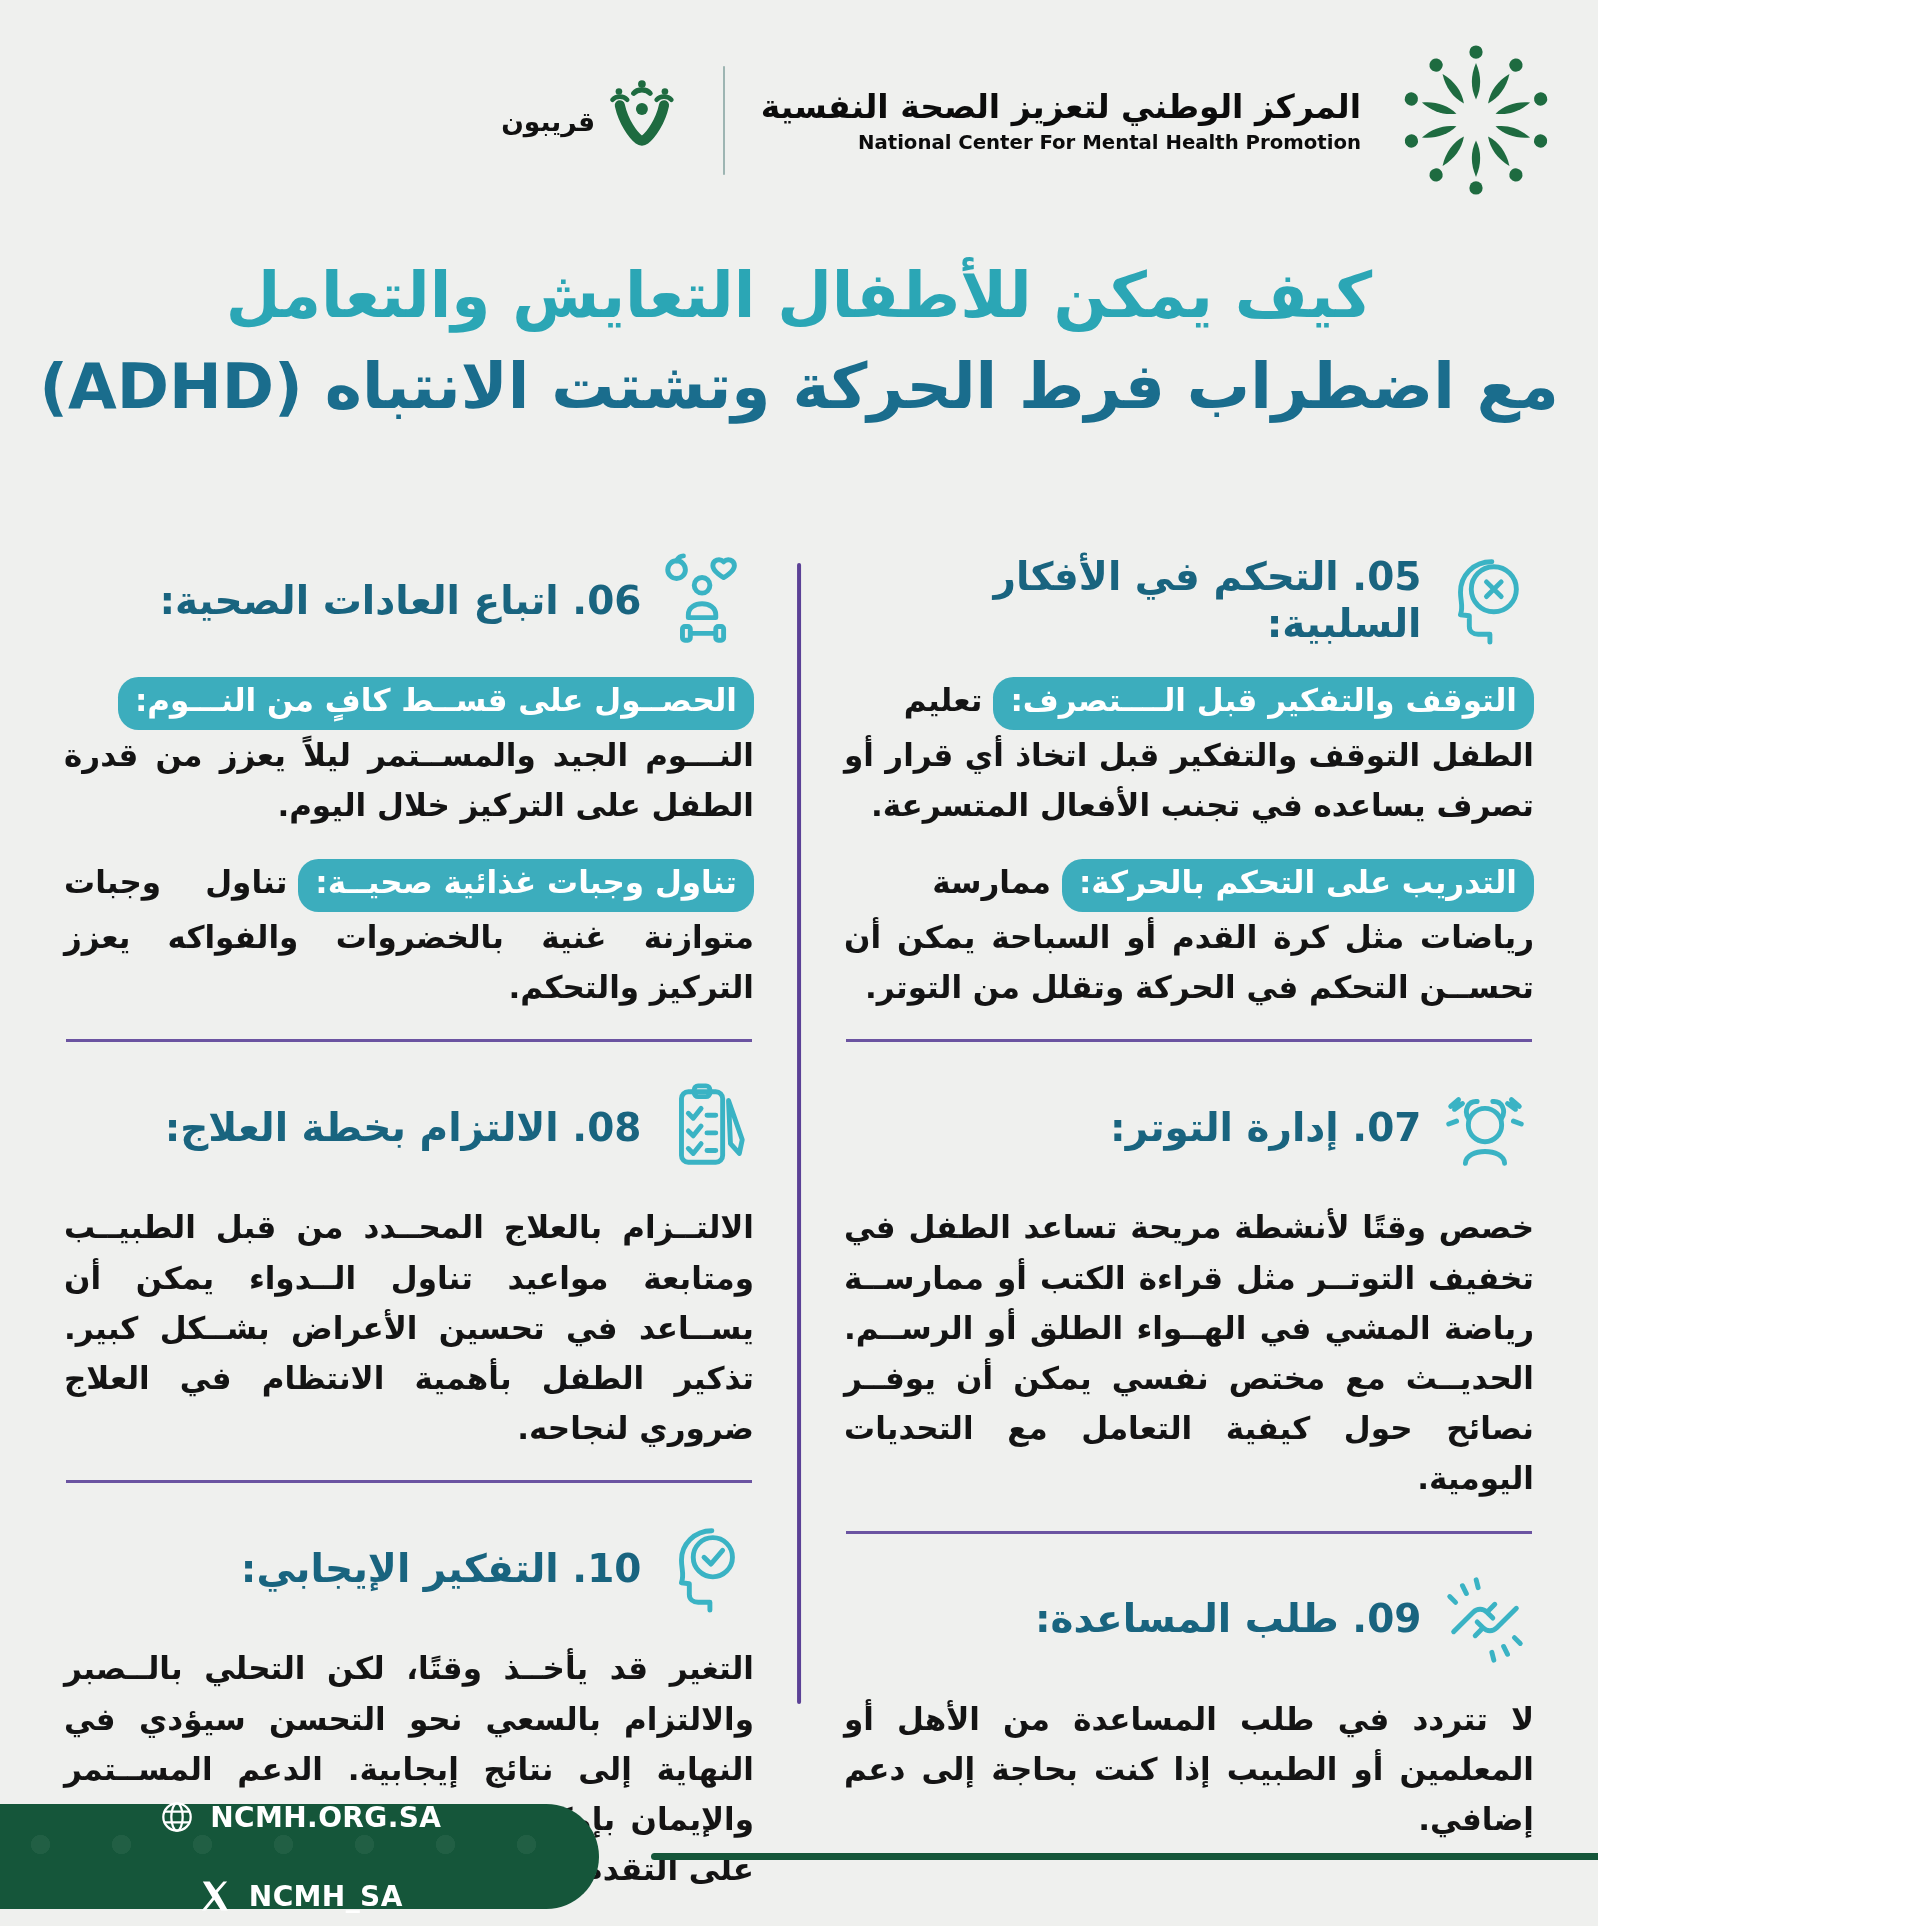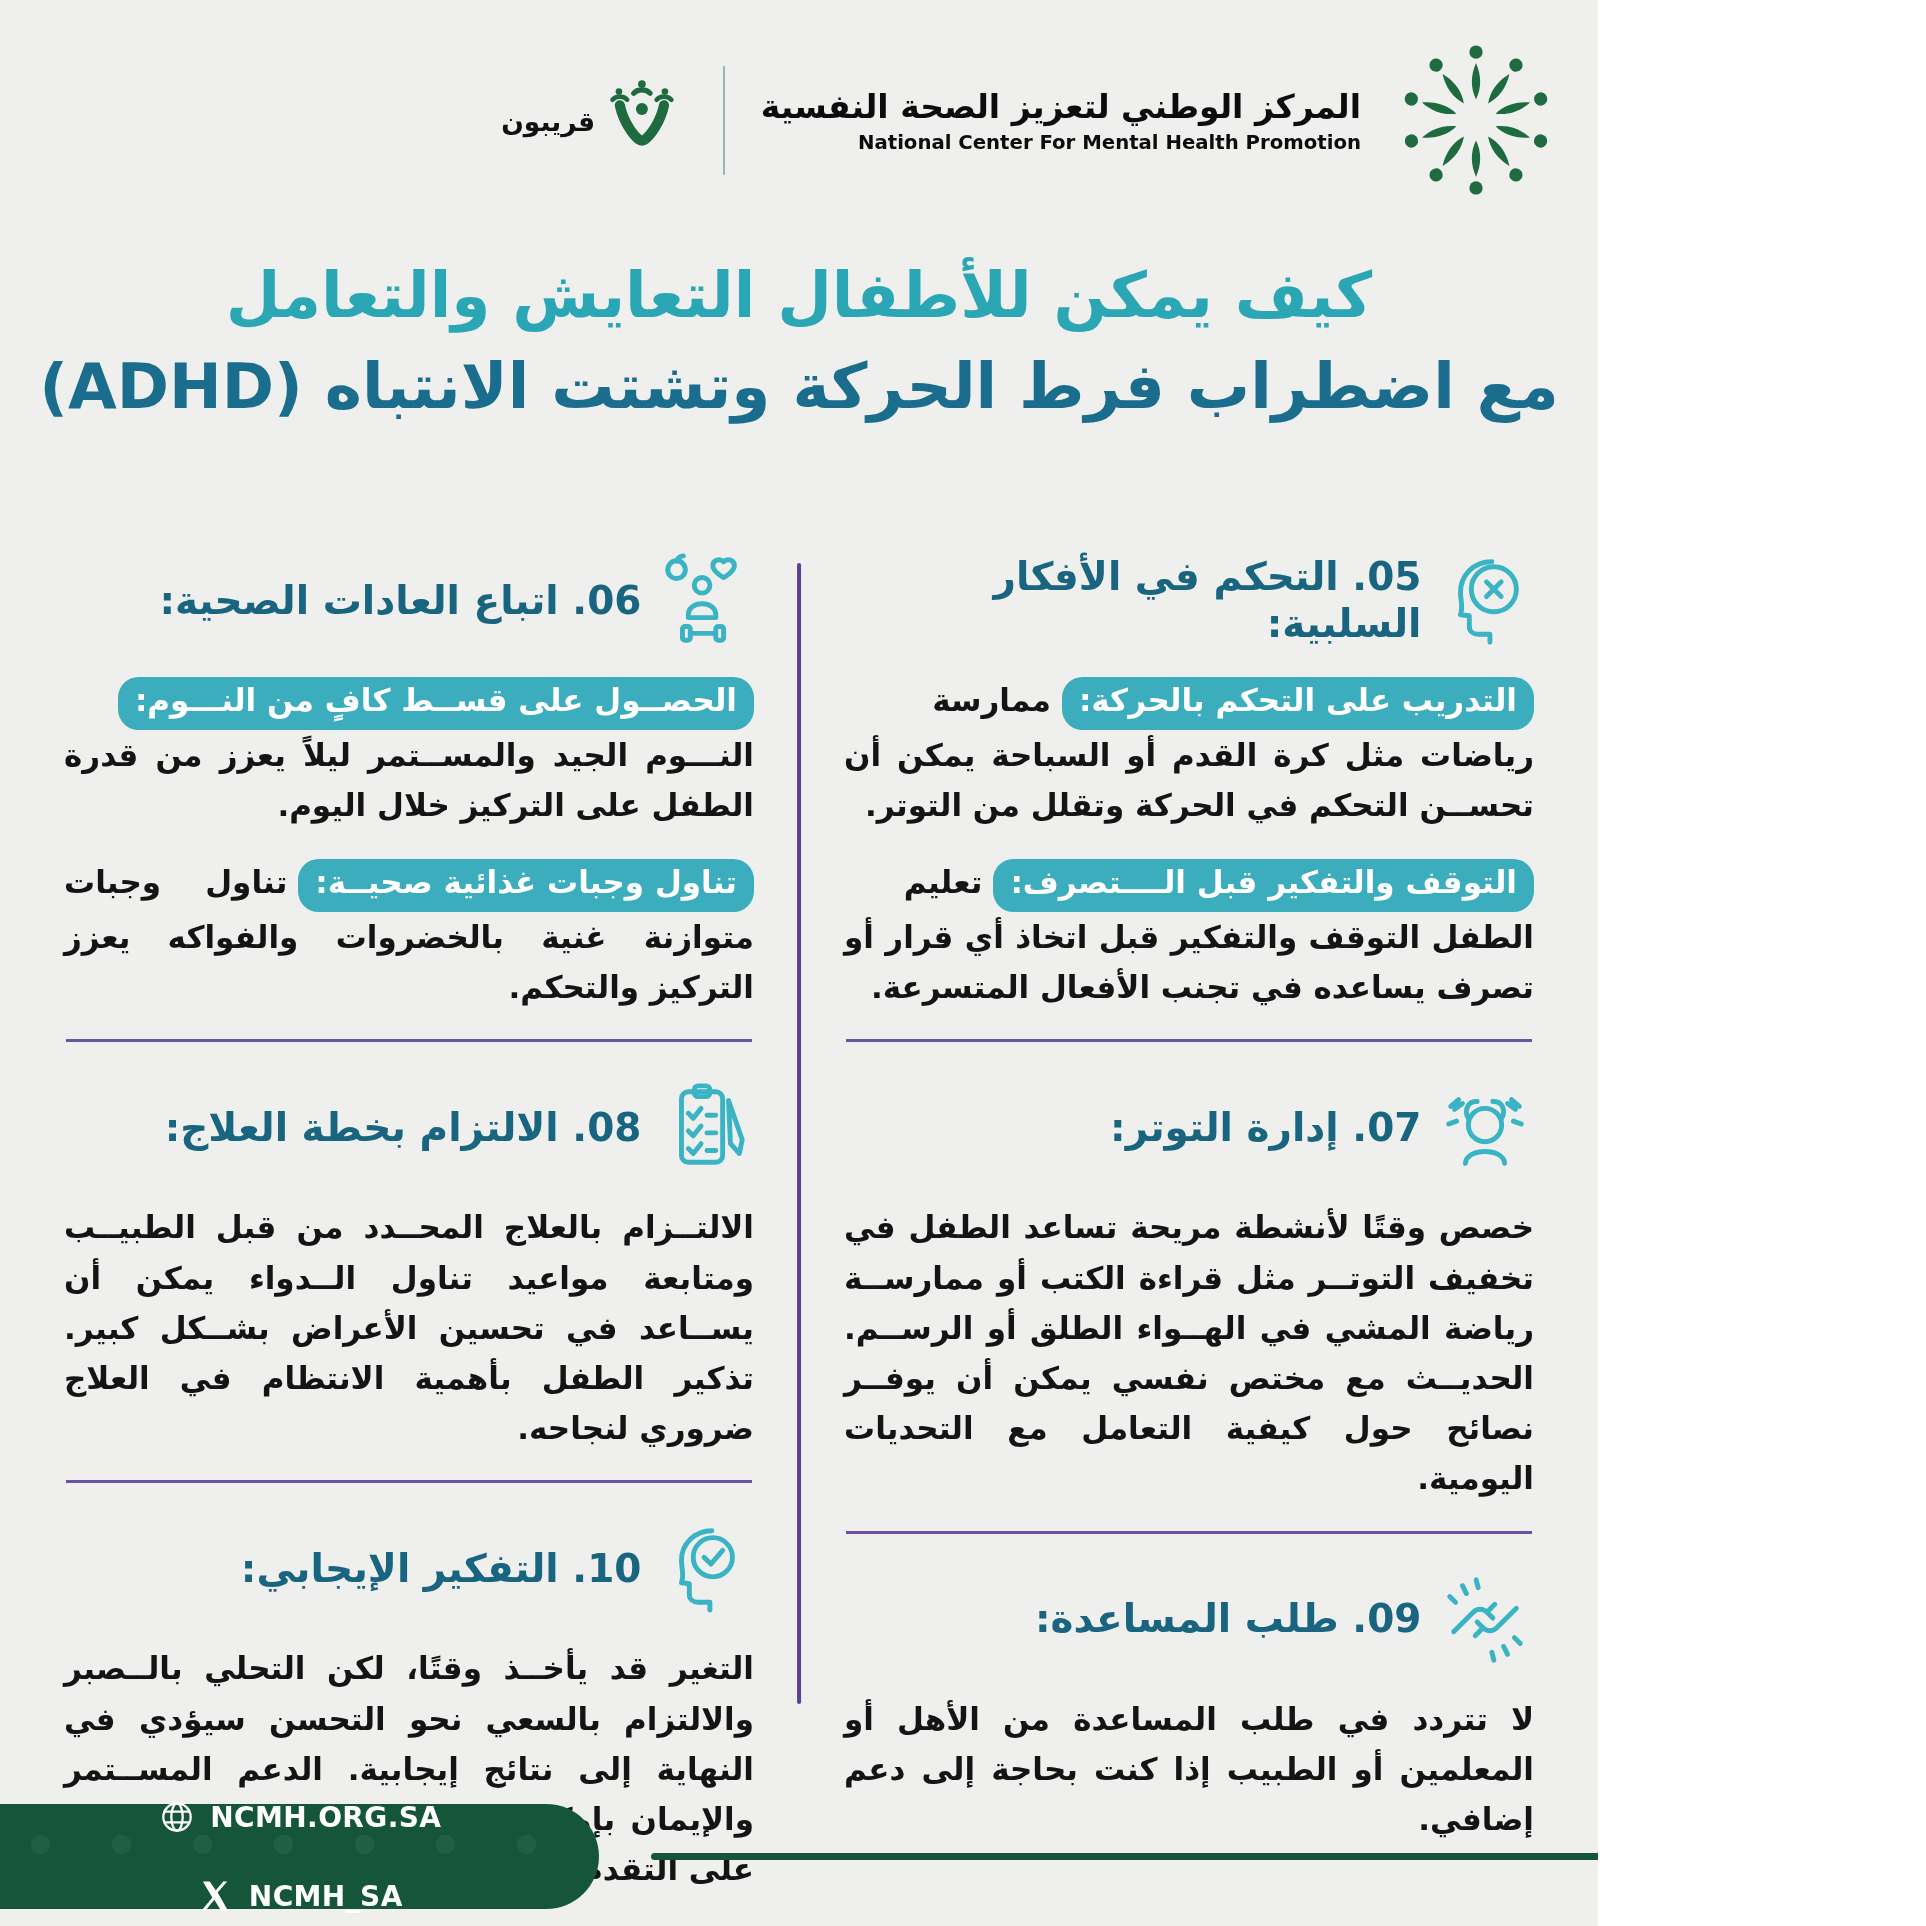--- a/index.html
+++ b/index.html
@@ -133,22 +133,22 @@
         <div class="sec-head">
           <span class="sec-icon">
             <svg viewBox="0 0 100 100" fill="none" stroke="#3ab3c4" stroke-width="5" stroke-linecap="round" stroke-linejoin="round">
               <path d="M57 10 C38 10 25 24 25 41 C25 50 28 56 25 64 L34 65 L34 76 C34 81 38 84 43 84 L55 84 L55 92"></path>
               <circle cx="59" cy="38" r="23"></circle>
               <path d="M51.5 30.5 L66.5 45.5 M66.5 30.5 L51.5 45.5"></path>
             </svg>
           </span>
           <h2 class="sec-title">05. التحكم في الأفكار السلبية:</h2>
         </div>
+        <p class="body"><span class="pill">التوقف والتفكير قبل الــــتصرف:</span><span>تعليم الطفل التوقف والتفكير قبل اتخاذ أي قرار أو تصرف يساعده في تجنب الأفعال المتسرعة.</span></p>
         <p class="body"><span class="pill">التدريب على التحكم بالحركة:</span><span>ممارسة رياضات مثل كرة القدم أو السباحة يمكن أن تحســن التحكم في الحركة وتقلل من التوتر.</span></p>
-        <p class="body"><span class="pill">التوقف والتفكير قبل الــــتصرف:</span><span>تعليم الطفل التوقف والتفكير قبل اتخاذ أي قرار أو تصرف يساعده في تجنب الأفعال المتسرعة.</span></p>
       </section>
 
       <hr class="h-divider">
 
       <section>
         <div class="sec-head">
           <span class="sec-icon">
             <svg viewBox="0 0 100 100" fill="none" stroke="#3ab3c4" stroke-width="5" stroke-linecap="round" stroke-linejoin="round">
               <circle cx="50" cy="47" r="17"></circle>
               <path d="M33 40 C28 32 33 22 42 23"></path>

